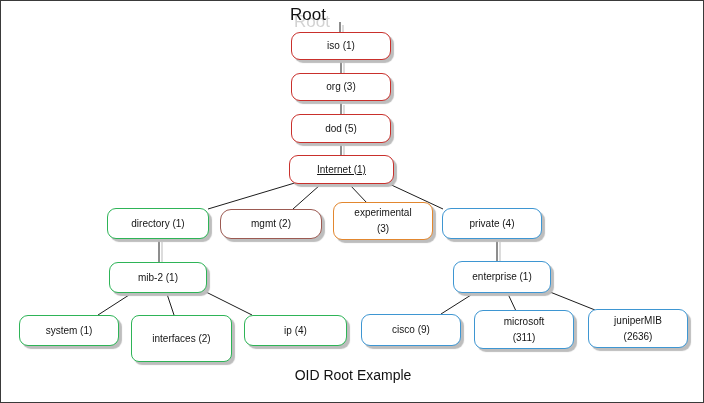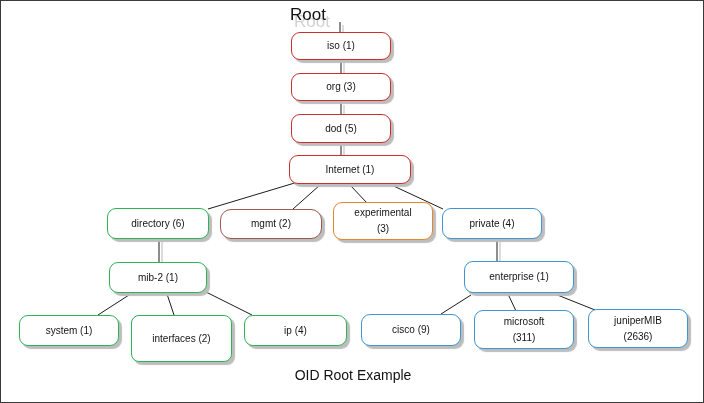--- a/index.html
+++ b/index.html
@@ -103,30 +103,30 @@
       <line x1="507" y1="293" x2="515" y2="310"></line>
       <line x1="549" y1="291" x2="594" y2="309"></line>
     </g>
   </svg>
 
   <div class="root-label">Root</div>
 
   <div class="node c-red" style="left:290px; top:31px;  width:100px; height:28px;">iso (1)</div>
   <div class="node c-red" style="left:290px; top:72px;  width:100px; height:28px;">org (3)</div>
   <div class="node c-red" style="left:290px; top:113px; width:100px; height:29px;">dod (5)</div>
-  <div class="node c-red" style="left:288px; top:154px; width:122px; height:29px;">Internet (1)</div>
+  <div class="node c-red" style="left:288px; top:154px; width:105px; height:29px;text-decoration:underline;">Internet (1)</div>
 
-  <div class="node c-green" style="left:106px; top:207px; width:102px; height:31px;">directory (6)</div>
+  <div class="node c-green" style="left:106px; top:207px; width:102px; height:31px;">directory (1)</div>
   <div class="node c-darkred" style="left:219px; top:208px; width:102px; height:30px;">mgmt (2)</div>
   <div class="node c-orange" style="left:332px; top:201px; width:100px; height:38px;">experimental
 (3)</div>
   <div class="node c-blue" style="left:441px; top:207px; width:100px; height:31px;">private (4)</div>
 
   <div class="node c-green" style="left:108px; top:261px; width:98px; height:31px;">mib-2 (1)</div>
-  <div class="node c-blue" style="left:452px; top:260px; width:110px; height:32px;margin-left:11px;">enterprise (1)</div>
+  <div class="node c-blue" style="left:452px; top:260px; width:98px; height:32px;">enterprise (1)</div>
 
   <div class="node c-green" style="left:18px;  top:314px; width:100px; height:31px;">system (1)</div>
   <div class="node c-green" style="left:130px; top:314px; width:101px; height:47px;border-radius:8px;">interfaces (2)</div>
   <div class="node c-green" style="left:243px; top:314px; width:103px; height:31px;">ip (4)</div>
   <div class="node c-blue" style="left:360px; top:313px; width:100px; height:32px;">cisco (9)</div>
   <div class="node c-blue" style="left:473px; top:309px; width:100px; height:39px;">microsoft
 (311)</div>
   <div class="node c-blue" style="left:587px; top:308px; width:100px; height:39px;">juniperMIB
 (2636)</div>
 

